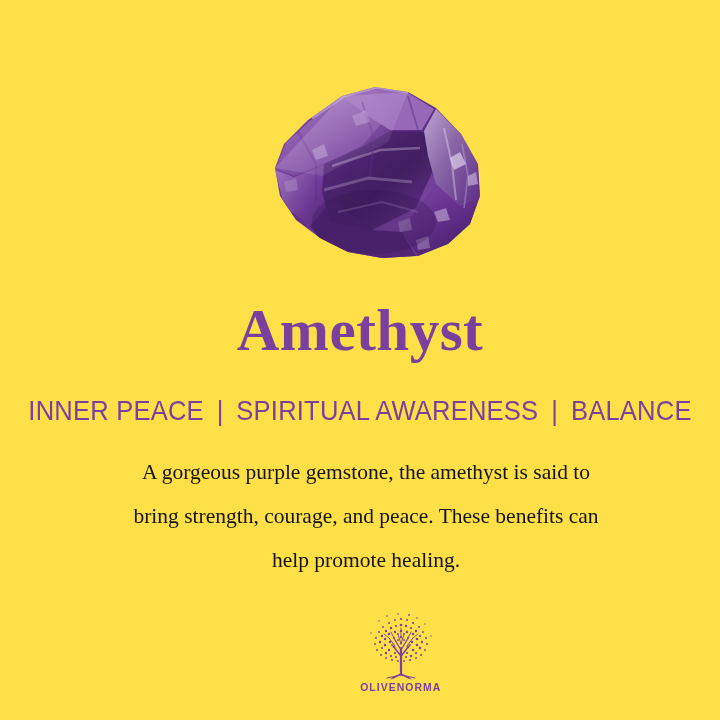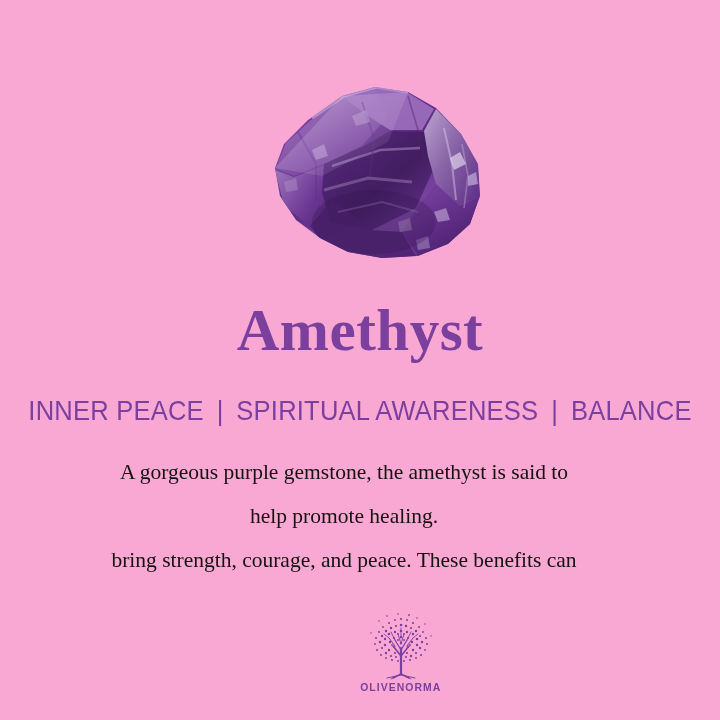--- a/index.html
+++ b/index.html
@@ -5,21 +5,21 @@
   html,body{margin:0;padding:0;}
   body{
     width:720px;height:720px;
     background:#ffffff;
     font-family:"Liberation Sans", sans-serif;
     overflow:hidden;
   }
   .card{
     position:relative;
     width:720px;height:720px;
-    background:#f9a8d4;
+    background:#fde047;
     display:flex;flex-direction:column;align-items:center;
   }
 
   
   .gem-wrap{
     position:absolute;
     left:212px;top:72px;
     width:290px;height:200px;
   }
   .gem-svg{display:block;width:290px;height:200px;}
@@ -53,21 +53,21 @@
     white-space:nowrap;
   }
   .subtitle .sep{
     color:#7b3fa0;
     padding:0 6px;
   }
 
   
   .body-copy{
     position:absolute;
-    top:450px;left:34px;width:620px;
+    top:450px;left:56px;width:620px;
     text-align:center;
     font-family:"Liberation Serif", serif;
     font-size:21.5px;
     line-height:44px;
     color:#15120f;
   }
   .body-copy .ln{display:block;white-space:nowrap;}
 
   
   .logo{
@@ -186,22 +186,22 @@
   <div class="subtitle">
     <span>INNER PEACE</span>
     <span class="sep">|</span>
     <span>SPIRITUAL AWARENESS</span>
     <span class="sep">|</span>
     <span>BALANCE</span>
   </div>
 
   <div class="body-copy">
     <span class="ln">A gorgeous purple gemstone, the amethyst is said to</span>
+    <span class="ln">bring strength, courage, and peace. These benefits can</span>
     <span class="ln">help promote healing.</span>
-    <span class="ln">bring strength, courage, and peace. These benefits can</span>
   </div>
 
   <div class="logo">
     <svg class="logo-mark" viewBox="0 0 72 68" xmlns="http://www.w3.org/2000/svg">
       <g fill="#7b3fa0">
 
         <circle cx="36" cy="7" r="1.1"></circle>
           <circle cx="30" cy="8" r="0.9"></circle>
           <circle cx="42" cy="8" r="1"></circle>
         <circle cx="24" cy="11" r="1"></circle>

